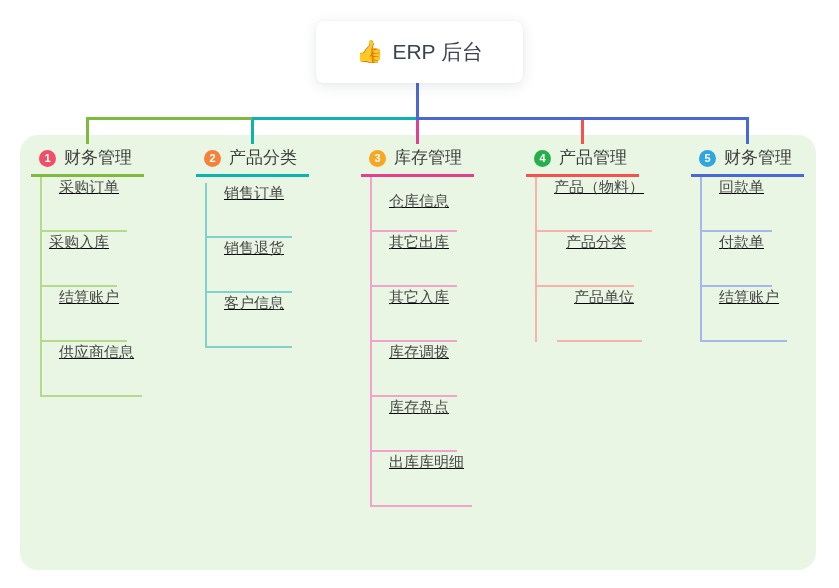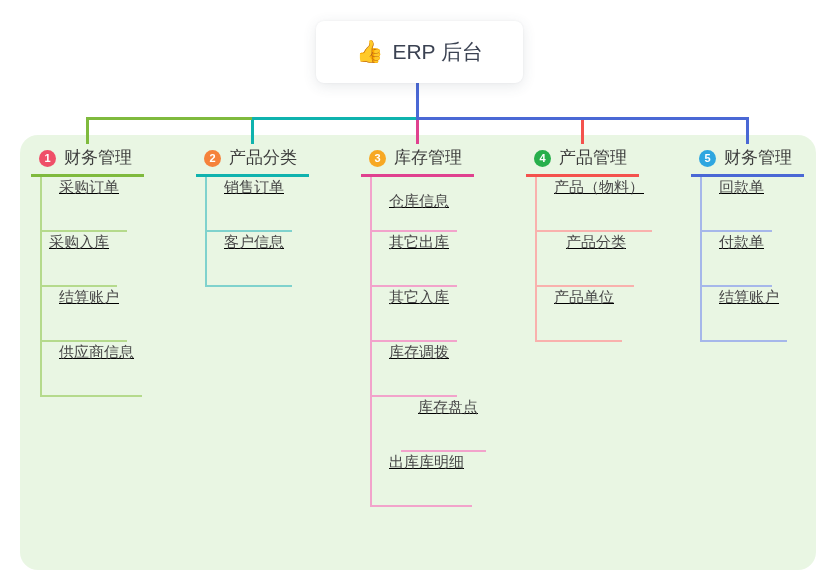--- a/index.html
+++ b/index.html
@@ -127,23 +127,26 @@
           <div class="child-row">
             <div class="child-label" style="border-bottom-color: rgb(181, 218, 140);">供应商信息</div>
           </div>
         </div>
       </div>
       <div class="branch" style="left: 196px;">
         <div class="branch-header" style="border-bottom-color: rgb(15, 179, 174);">
           <span class="badge" style="background: rgb(245, 130, 59);">2</span>
           <span class="branch-label">产品分类</span>
         </div>
-        <div class="children" style="border-left-color: rgb(127, 210, 205);">
+        <div class="children" style="border-left-color: rgb(127, 210, 205); margin-top: 6px;">
           <div class="child-row">
             <div class="child-label" style="border-bottom-color: rgb(127, 210, 205);">销售订单</div>
+          </div>
+          <div class="child-row">
+            <div class="child-label" style="border-bottom-color: rgb(127, 210, 205);">销售退货</div>
           </div>
           <div class="child-row">
             <div class="child-label" style="border-bottom-color: rgb(127, 210, 205);">客户信息</div>
           </div>
         </div>
       </div>
       <div class="branch" style="left: 361px;">
         <div class="branch-header" style="border-bottom-color: rgb(224, 65, 143);">
           <span class="badge" style="background: rgb(247, 168, 35);">3</span>
           <span class="branch-label">库存管理</span>
@@ -155,41 +158,41 @@
           <div class="child-row">
             <div class="child-label" style="border-bottom-color: rgb(242, 163, 203);">其它出库</div>
           </div>
           <div class="child-row">
             <div class="child-label" style="border-bottom-color: rgb(242, 163, 203);">其它入库</div>
           </div>
           <div class="child-row">
             <div class="child-label" style="border-bottom-color: rgb(242, 163, 203);">库存调拨</div>
           </div>
           <div class="child-row">
-            <div class="child-label" style="border-bottom-color: rgb(242, 163, 203); margin-left: 29px;">库存盘点</div>
+            <div class="child-label" style="border-bottom-color: rgb(242, 163, 203);">库存盘点</div>
           </div>
           <div class="child-row">
             <div class="child-label" style="border-bottom-color: rgb(242, 163, 203);">出库库明细</div>
           </div>
         </div>
       </div>
       <div class="branch" style="left: 526px;">
         <div class="branch-header" style="border-bottom-color: rgb(244, 82, 77);">
           <span class="badge" style="background: rgb(39, 175, 75);">4</span>
           <span class="branch-label">产品管理</span>
         </div>
         <div class="children" style="border-left-color: rgb(249, 177, 173);">
           <div class="child-row">
             <div class="child-label" style="border-bottom-color: rgb(249, 177, 173);">产品（物料）</div>
           </div>
           <div class="child-row">
             <div class="child-label" style="border-bottom-color: rgb(249, 177, 173); padding-left: 29px;">产品分类</div>
           </div>
           <div class="child-row">
-            <div class="child-label" style="border-bottom-color: rgb(249, 177, 173);">产品单位</div>
+            <div class="child-label" style="border-bottom-color: rgb(249, 177, 173); margin-left: 20px;">产品单位</div>
           </div>
         </div>
       </div>
       <div class="branch" style="left: 691px;">
         <div class="branch-header" style="border-bottom-color: rgb(74, 104, 213);">
           <span class="badge" style="background: rgb(46, 166, 224);">5</span>
           <span class="branch-label">财务管理</span>
         </div>
         <div class="children" style="border-left-color: rgb(166, 183, 234);">
           <div class="child-row">

